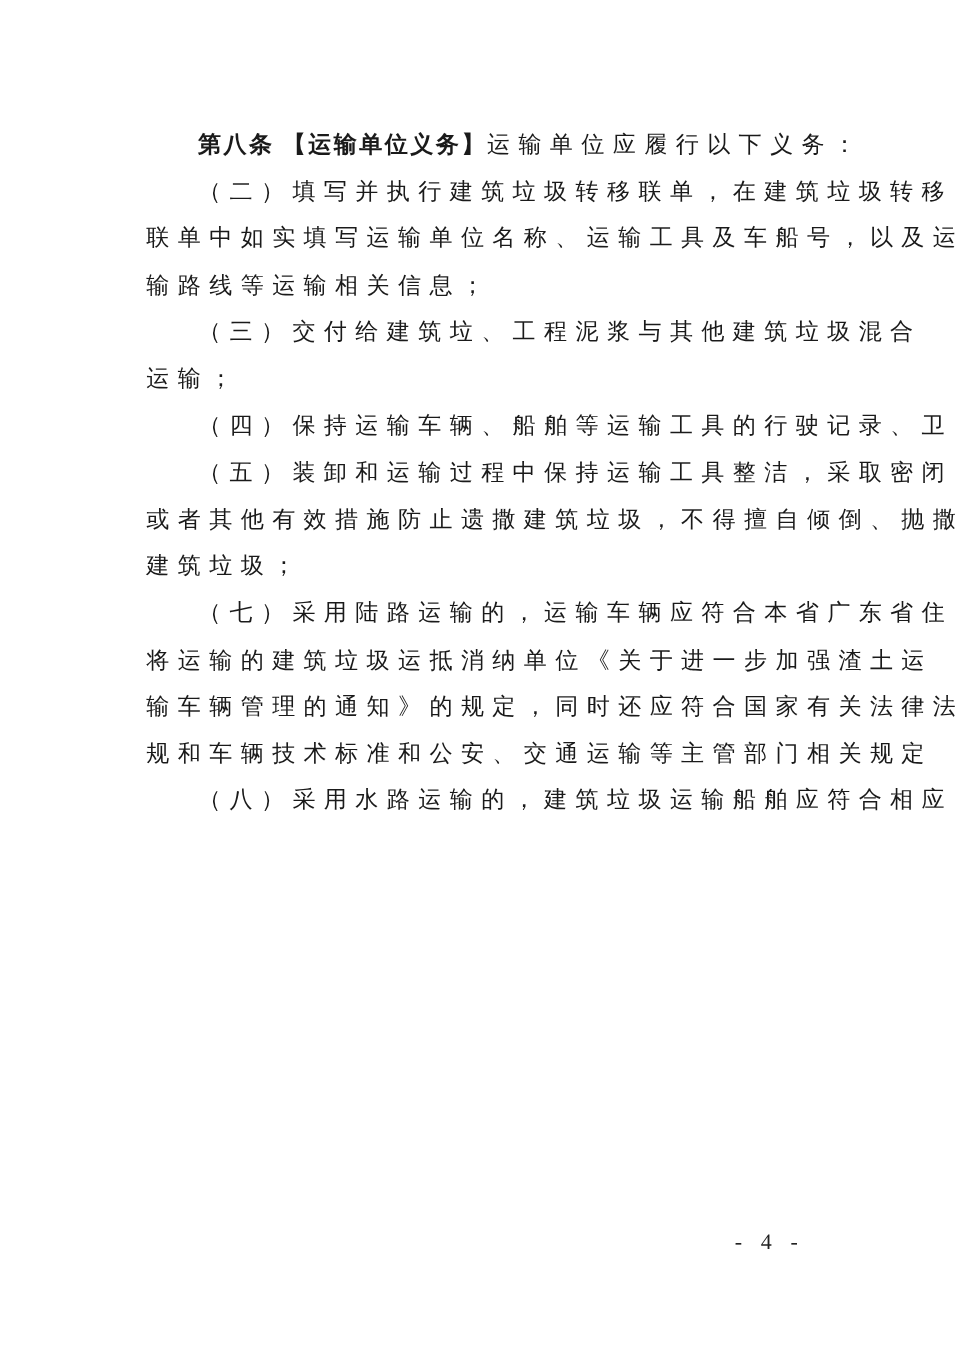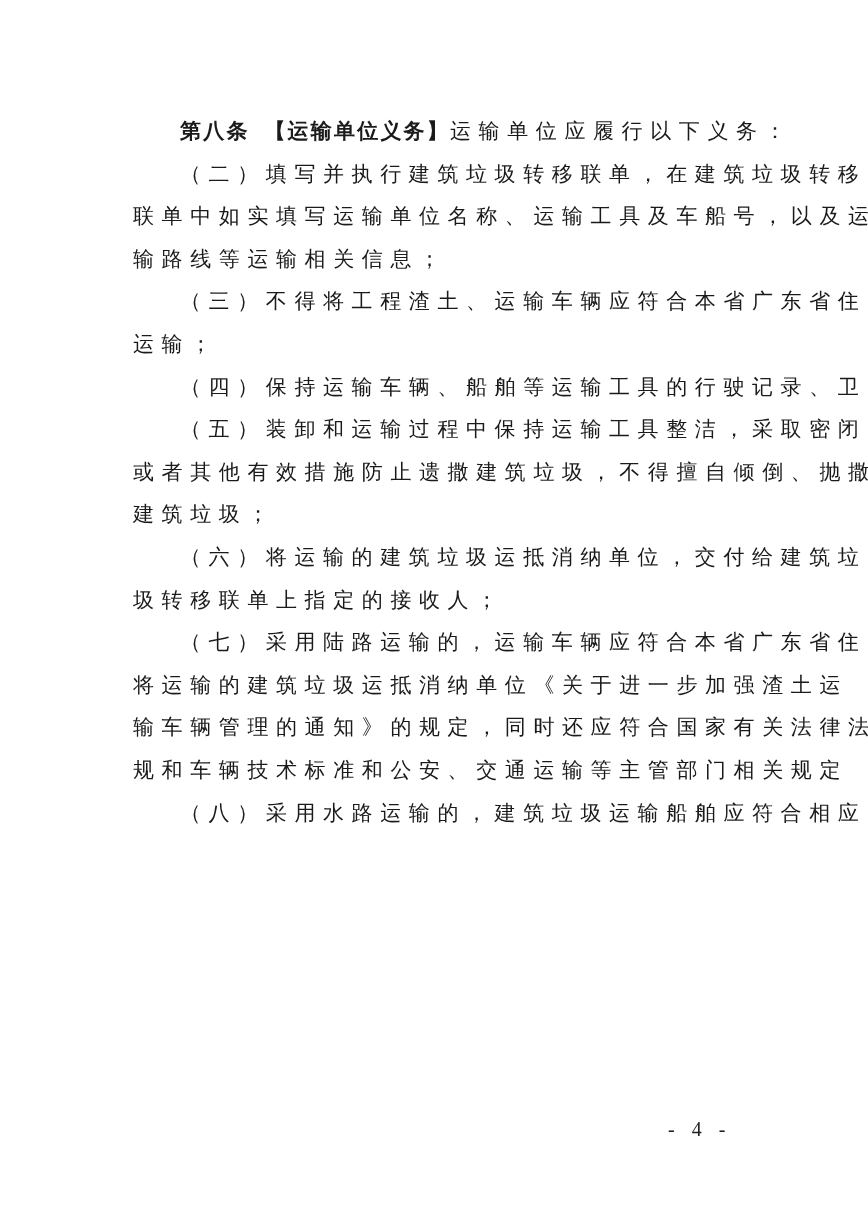--- a/index.html
+++ b/index.html
@@ -26,21 +26,21 @@
     line-height: 42.6px;
     font-size: 21px;
     letter-spacing: 7.6px;
     white-space: nowrap;
     overflow: visible;
   }
   .indent {
     padding-left: 47px;
   }
   .bold {
-    font-family: Liberation Mono, monospace;
+    font-family: Liberation Serif, serif;
     font-weight: bold;
     letter-spacing: 2.2px;
   }
   .normal {
     font-weight: normal;
   }
   .page-number {
     position: absolute;
     left: 668px;
     top: 1118px;
@@ -62,38 +62,34 @@
   </div>
 
 
   <div>
     <div class="line indent">（二）填写并执行建筑垃圾转移联单，在建筑垃圾转移</div>
     <div class="line">联单中如实填写运输单位名称、运输工具及车船号，以及运</div>
     <div class="line">输路线等运输相关信息；</div>
   </div>
 
   <div>
-    <div class="line indent">（三）不得将工程渣土、运输车辆应符合本省广东省住</div>
+    <div class="line indent">（三）交付给建筑垃、工程泥浆与其他建筑垃圾混合</div>
     <div class="line">运输；</div>
   </div>
 
   <div>
     <div class="line indent">（四）保持运输车辆、船舶等运输工具的行驶记录、卫</div>
   </div>
 
   <div>
     <div class="line indent">（五）装卸和运输过程中保持运输工具整洁，采取密闭</div>
     <div class="line">或者其他有效措施防止遗撒建筑垃圾，不得擅自倾倒、抛撒</div>
     <div class="line">建筑垃圾；</div>
   </div>
 
-  <div>
-    <div class="line indent">（六）将运输的建筑垃圾运抵消纳单位，交付给建筑垃</div>
-    <div class="line">圾转移联单上指定的接收人；</div>
-  </div>
 
   <div>
     <div class="line indent">（七）采用陆路运输的，运输车辆应符合本省广东省住</div>
     <div class="line">将运输的建筑垃圾运抵消纳单位《关于进一步加强渣土运</div>
     <div class="line">输车辆管理的通知》的规定，同时还应符合国家有关法律法</div>
     <div class="line">规和车辆技术标准和公安、交通运输等主管部门相关规定</div>
   </div>
 
   <div>
     <div class="line indent">（八）采用水路运输的，建筑垃圾运输船舶应符合相应</div>

